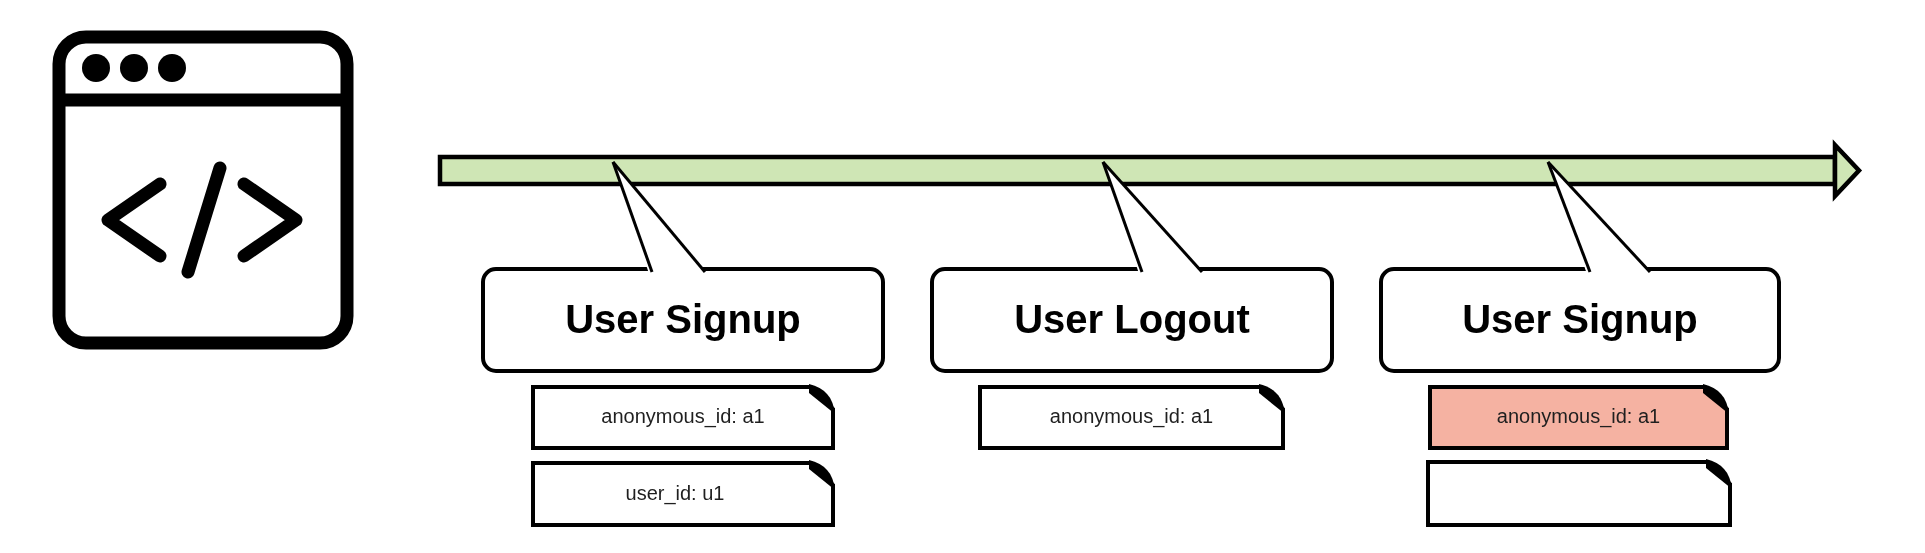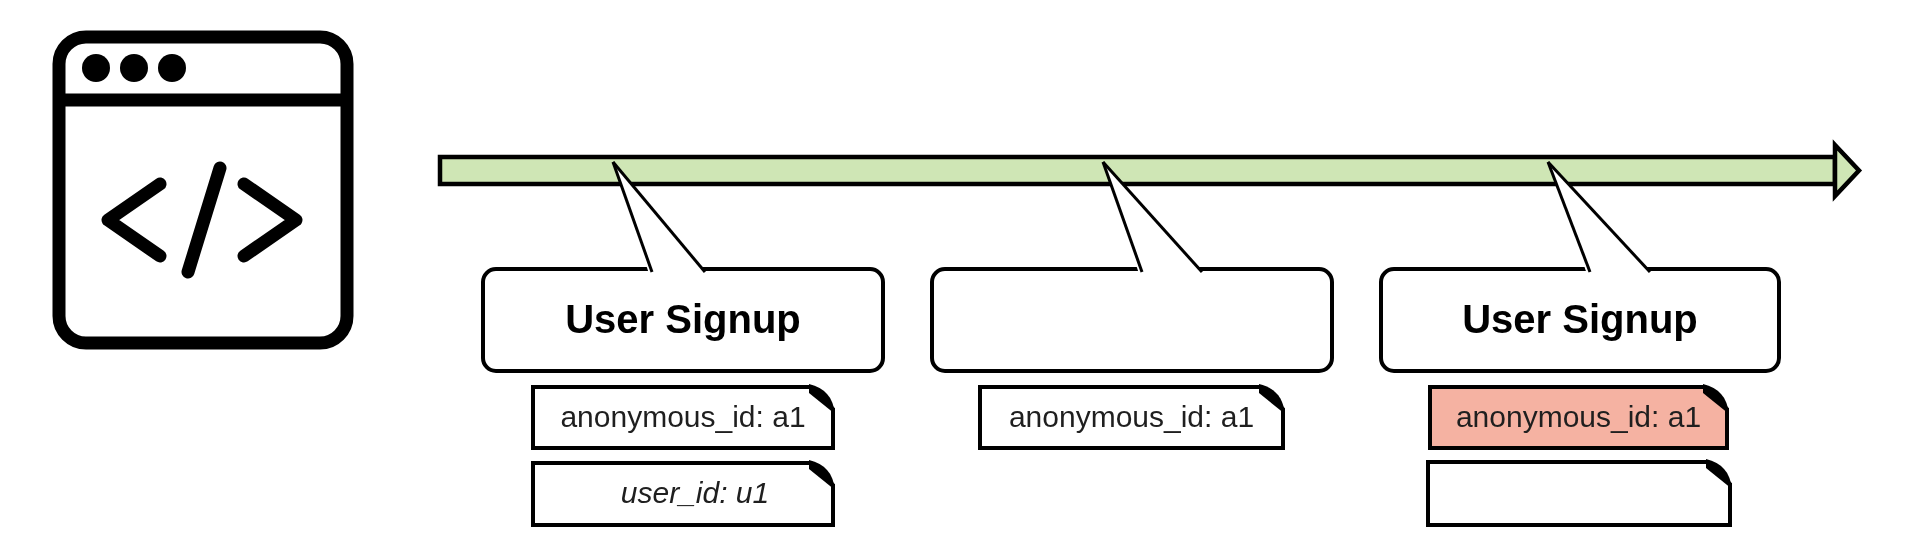--- a/index.html
+++ b/index.html
@@ -10,21 +10,21 @@
     font-family:"Liberation Sans", sans-serif;
     overflow:hidden;
     padding-left:13px;
   }
   #diagram-svg{position:absolute;left:0;top:0;}
   .overlay{position:absolute;display:flex;align-items:center;justify-content:center;}
   .event-title{
     font-size:40px;font-weight:bold;color:#000000;letter-spacing:0px;
   }
   .tag-label{
-    font-size:30px;color:#1f1f1f;
+    font-size:20px;color:#1f1f1f;
   }
 </style>
 </head>
 <body>
 
 <div id="stage">
 
   <svg id="diagram-svg" width="1925" height="553" viewBox="0 0 1925 553">
 
     <g fill="none" stroke="#000000">
@@ -80,20 +80,21 @@
 
       <path d="M1430,387 H1705 L1727,409 V448 H1430 Z" fill="#f5b2a2"></path>
       <path d="M1703,384 C1719,388 1727,397 1729,414 L1703,393 Z" fill="#000000" stroke="none"></path>
 
       <path d="M1428,462 H1708 L1730,484 V525 H1428 Z" fill="#ffffff"></path>
       <path d="M1706,459 C1722,463 1730,472 1732,489 L1706,468 Z" fill="#000000" stroke="none"></path>
     </g>
   </svg>
 
   <div class="overlay event-title" style="left:483px;top:269px;width:400px;height:100px;">User Signup</div>
+  <div class="overlay event-title" style="left:932px;top:269px;width:400px;height:100px;">User Logout</div>
   <div class="overlay event-title" style="left:1381px;top:269px;width:398px;height:100px;">User Signup</div>
 
   <div class="overlay tag-label" style="left:533px;top:387px;width:300px;height:59px;">anonymous_id: a1</div>
-  <div class="overlay tag-label" style="left:545px;top:463px;width:300px;height:60px;font-style:italic;">user_id: u1</div>
+  <div class="overlay tag-label" style="left:525px;top:463px;width:300px;height:60px;">user_id: u1</div>
   <div class="overlay tag-label" style="left:980px;top:387px;width:303px;height:59px;">anonymous_id: a1</div>
   <div class="overlay tag-label" style="left:1430px;top:387px;width:297px;height:59px;">anonymous_id: a1</div>
 
 </div>
 
 </body></html>

